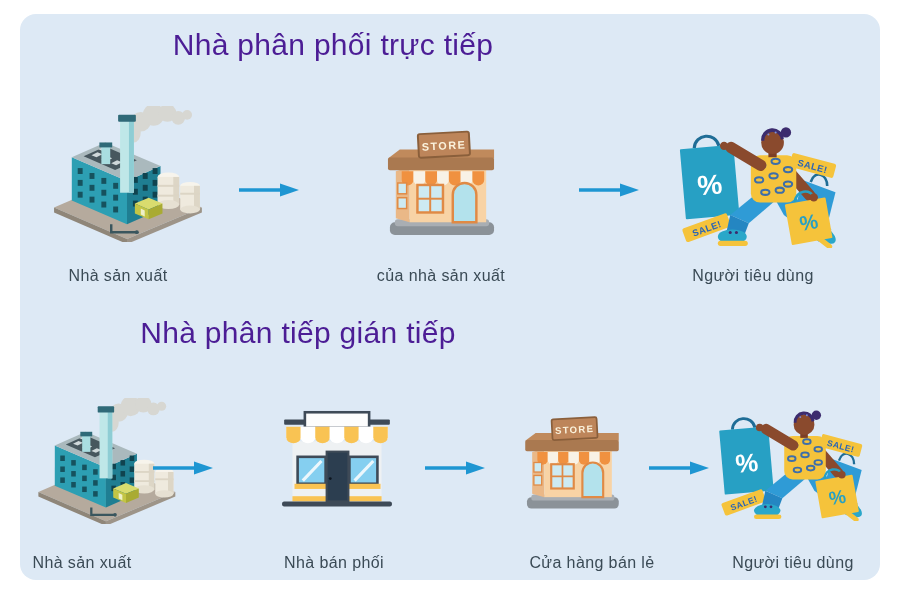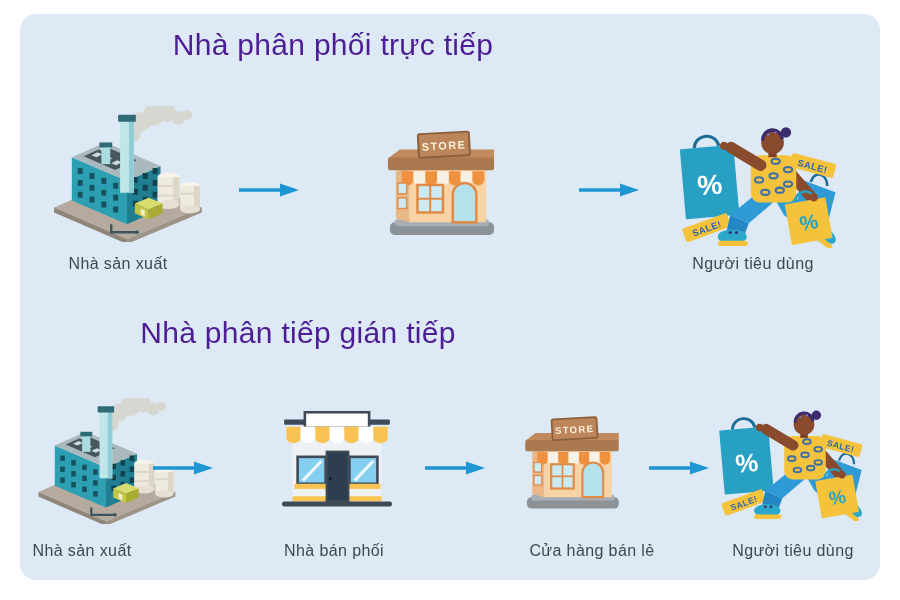--- a/index.html
+++ b/index.html
@@ -10,21 +10,21 @@
   .panel{
     position:absolute;left:20px;top:14px;width:860px;height:566px;
     background:#dde9f5;border-radius:16px;
   }
   .title{
     position:absolute;margin:0;text-align:center;
     font-size:30px;font-weight:500;letter-spacing:.3px;color:#4c1d95;
   }
   .node-label{
     position:absolute;text-align:center;
-    font-size:16px;font-weight:500;letter-spacing:.4px;line-height:21px;color:#3a4a55;
+    font-size:16px;font-weight:500;letter-spacing:.4px;line-height:21px;color:#3a4a55;margin-top:12px;
   }
   .icon,.arrow{position:absolute;display:block;}
   svg text{font-family:"Liberation Sans",sans-serif;}
   .sign-text{font-size:11px;font-weight:700;fill:#fbf2dc;letter-spacing:1.5px;}
   .sale-text{font-size:9px;font-weight:700;fill:#2a65b5;letter-spacing:.5px;}
   .pct-big{font-size:27px;font-weight:700;fill:#ffffff;}
   .pct-small{font-size:20px;font-weight:700;fill:#27a0c4;}
 </style>
 </head>
 <body>
@@ -239,20 +239,21 @@
       <use href="#sym-arrow"></use>
     </svg>
 
   <svg class="icon" style="left:672px;top:118px" width="166" height="130" viewBox="0 0 160 126">
       <use href="#sym-consumer"></use>
     </svg>
 
   <div class="node-label" style="left:38px;top:253px;width:160px">Nhà sản xuất</div>
 
   <div class="node-label" style="left:358px;top:253px;width:166px">
+    <div>của nhà sản xuất</div>
   </div>
 
   <div class="node-label" style="left:670px;top:253px;width:166px">Người tiêu dùng</div>
 
   <h1 class="title" style="left:112px;top:316px;width:372px">Nhà phân tiếp gián tiếp</h1>
 
   <svg class="icon" style="left:26px;top:398px" width="158" height="126" viewBox="0 0 170 138">
       <use href="#sym-factory"></use>
     </svg>
 

